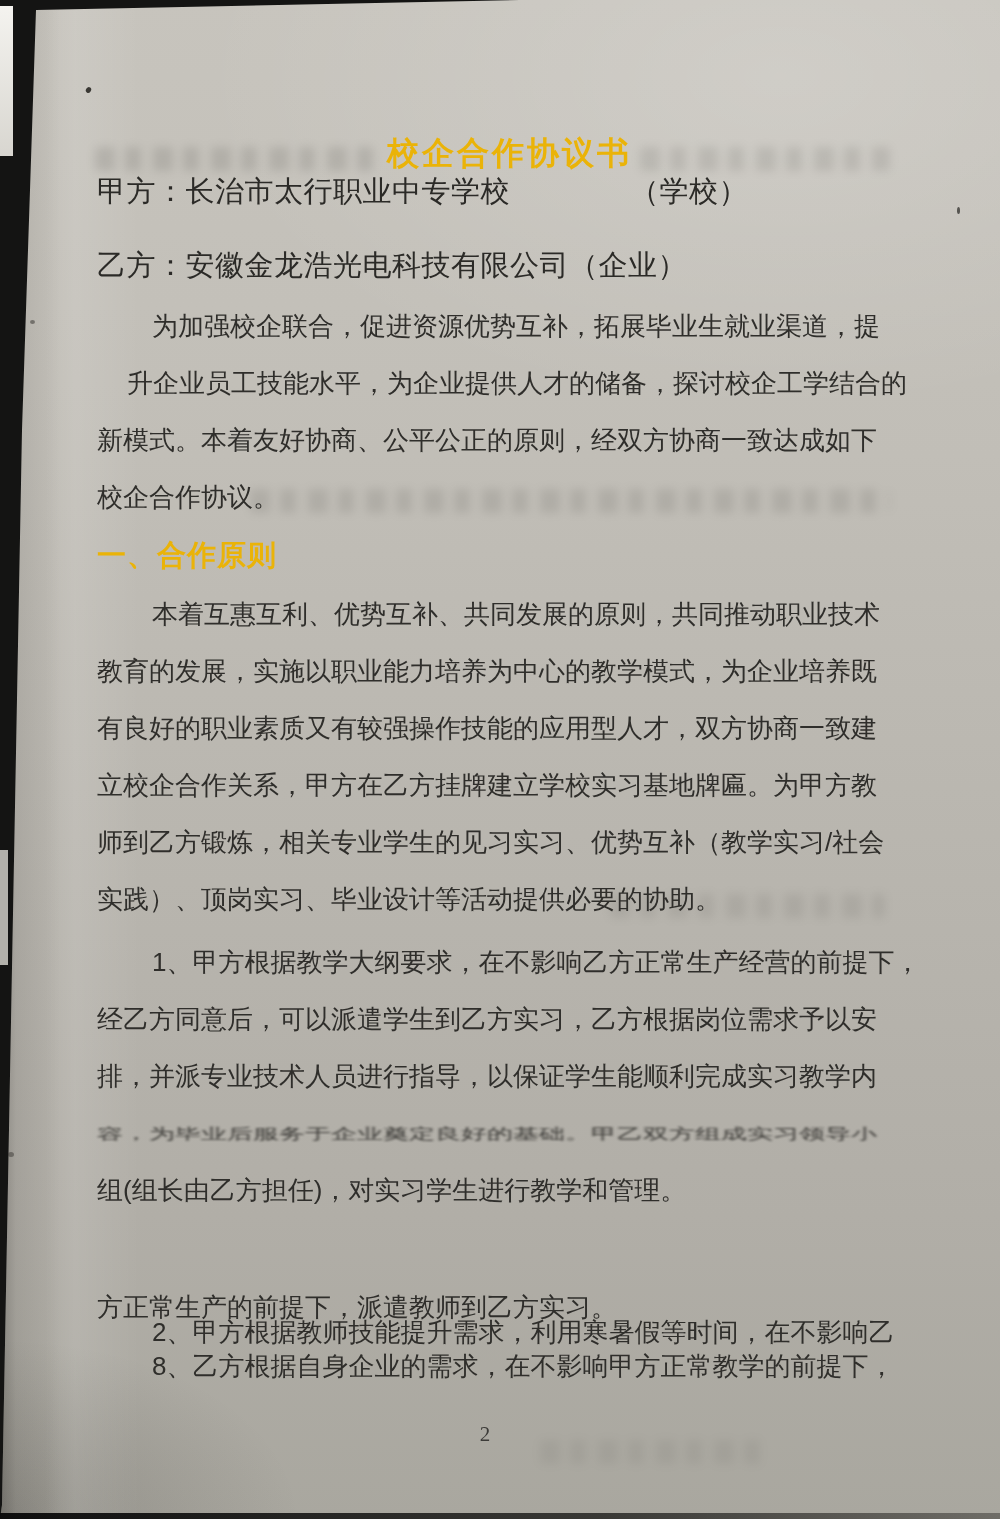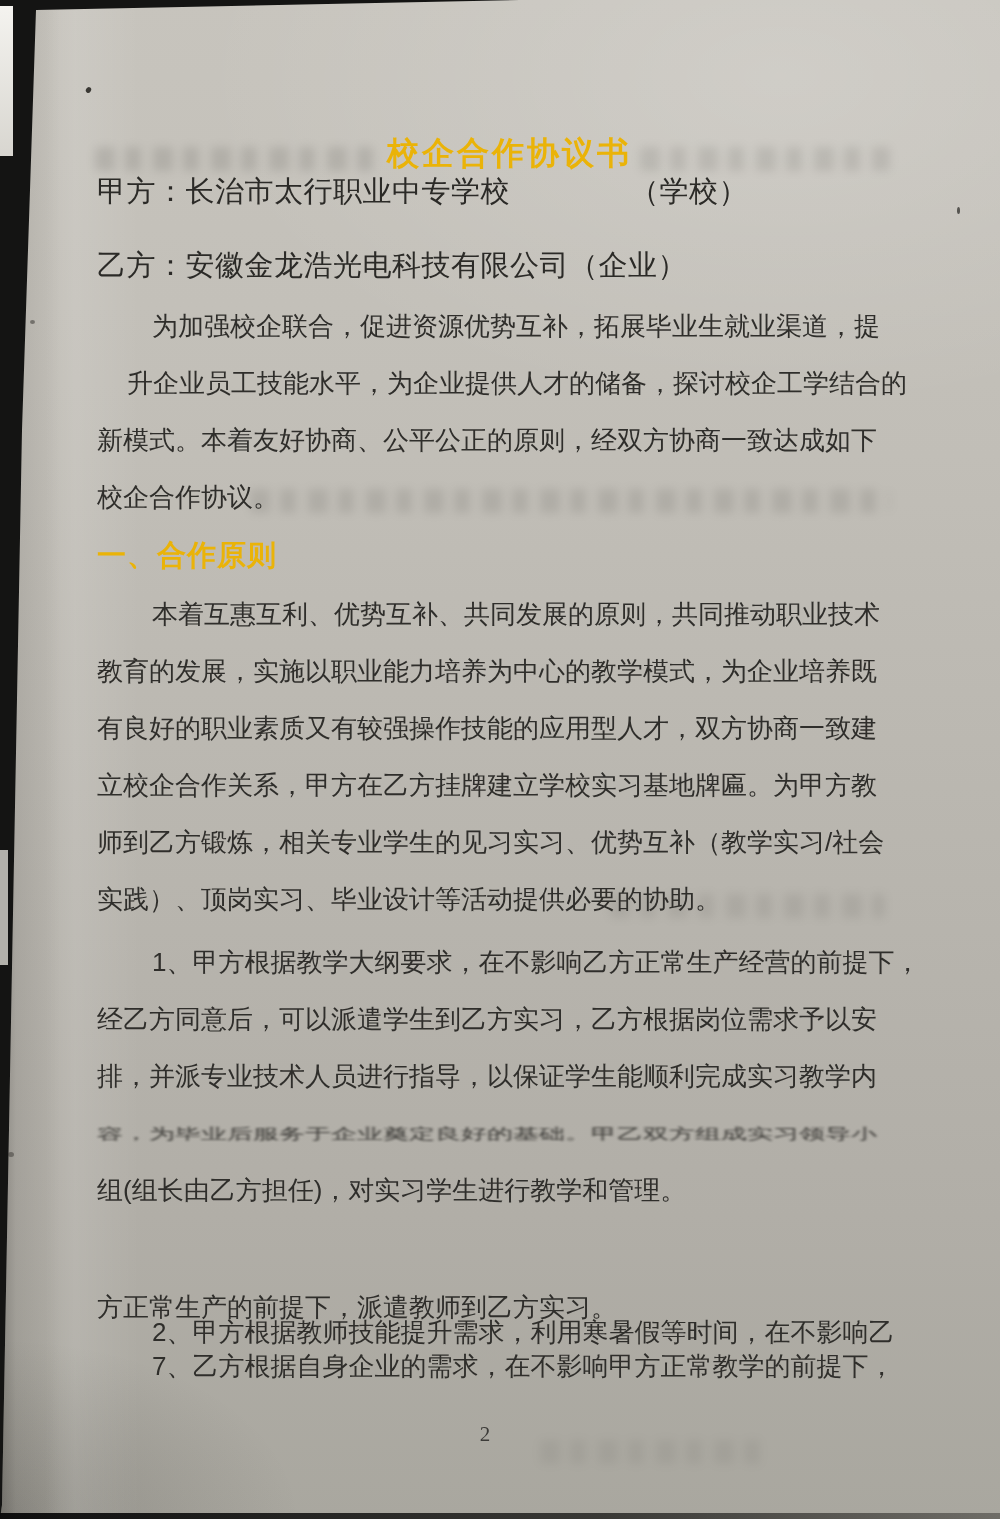--- a/index.html
+++ b/index.html
@@ -143,21 +143,21 @@
 
     <div class="line indent" style="top:945px;">1、甲方根据教学大纲要求，在不影响乙方正常生产经营的前提下，</div>
     <div class="line" style="top:1002px;">经乙方同意后，可以派遣学生到乙方实习，乙方根据岗位需求予以安</div>
     <div class="line" style="top:1059px;">排，并派专业技术人员进行指导，以保证学生能顺利完成实习教学内</div>
     <div class="line blurred-line" style="top:1116px;">容，为毕业后服务于企业奠定良好的基础。甲乙双方组成实习领导小</div>
     <div class="line" style="top:1173px;">组(组长由乙方担任)，对实习学生进行教学和管理。</div>
 
     <div class="line indent" style="top:1303px;margin-top:12px;">2、甲方根据教师技能提升需求，利用寒暑假等时间，在不影响乙</div>
     <div class="line" style="top:1290px;">方正常生产的前提下，派遣教师到乙方实习。</div>
 
-    <div class="line indent" style="top:1349px;">7、乙方根据自身企业的需求，在不影响甲方正常教学的前提下，</div>
+    <div class="line indent" style="top:1349px;">8、乙方根据自身企业的需求，在不影响甲方正常教学的前提下，</div>
 
   </div>
 
   <div class="pagenum">2</div>
 
   <div class="bottom-bar"></div>
 
 </div>
 
 </body></html>

